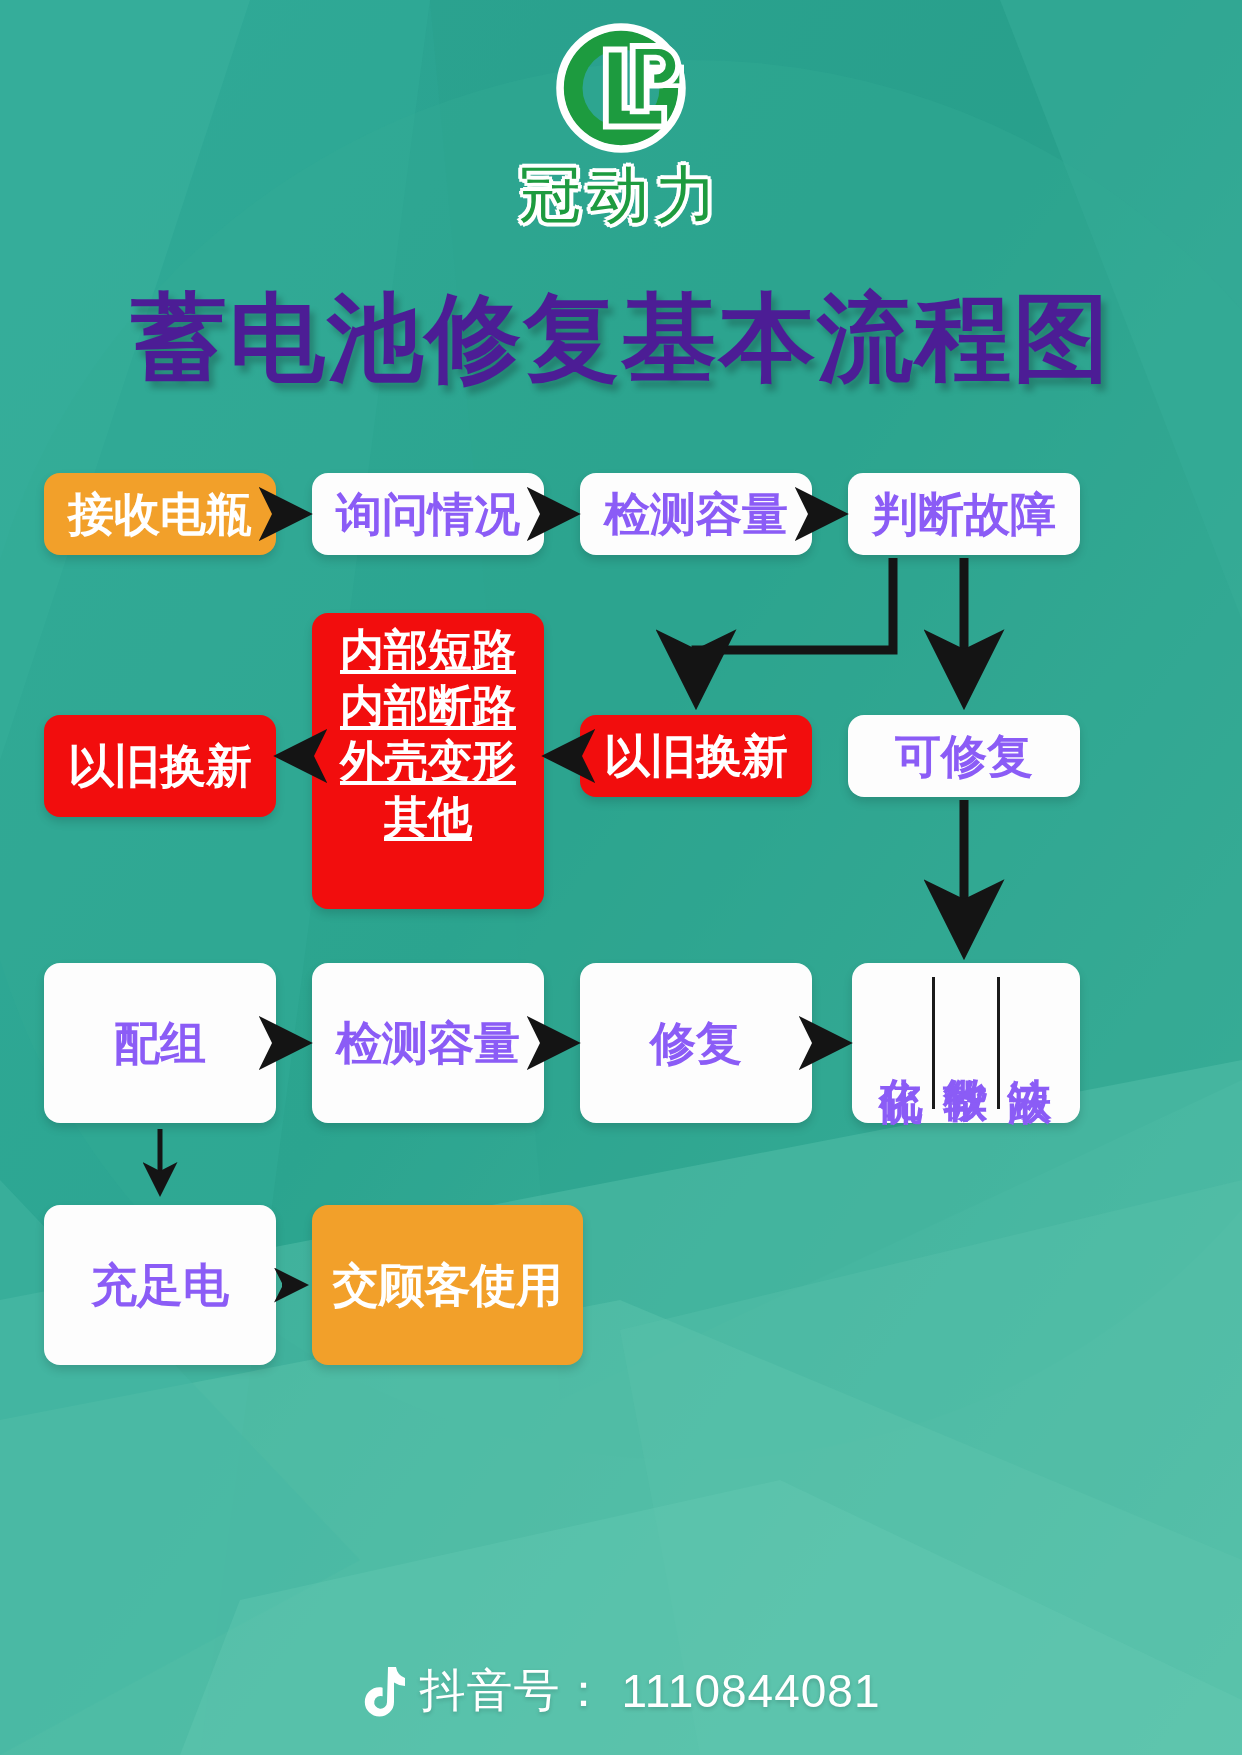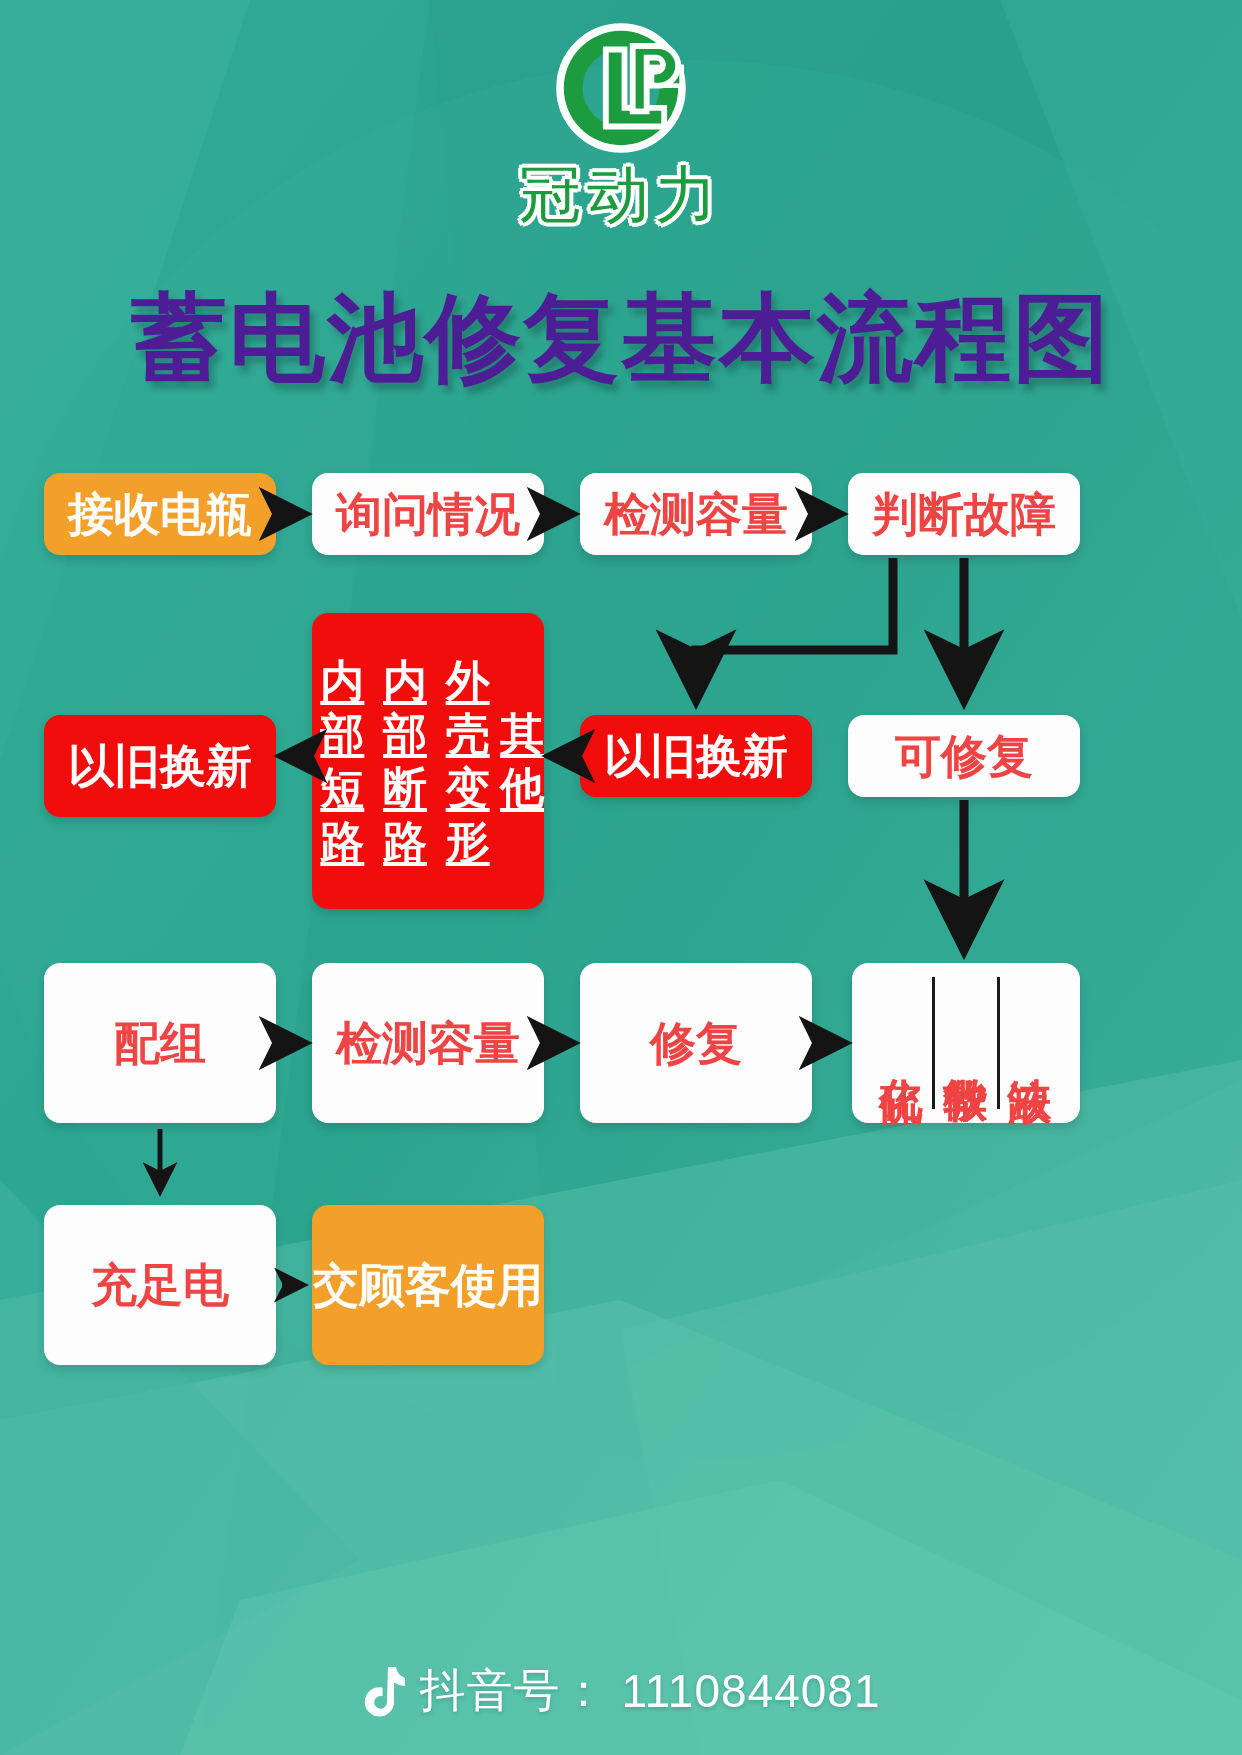--- a/index.html
+++ b/index.html
@@ -42,27 +42,27 @@
   .node{
     position:absolute;
     border-radius:16px;
     display:flex;align-items:center;justify-content:center;
     font-weight:bold;
     box-shadow:0 5px 10px rgba(0,0,0,.14);
     text-align:center;
     line-height:1.05;
     box-sizing:border-box;
   }
-  .n-white{background:#fdfdfd;color:#ef4444;}
+  .n-white{background:#fdfdfd;color:#8b5cf6;}
   .n-orange{background:#f2a02a;color:#ffffff;}
   .n-red{background:#f20d0d;color:#ffffff;}
 
   
   .fault-list{
-    flex-direction:row;justify-content:flex-start;gap:2px;padding:10px 0;
+    flex-direction:column;justify-content:flex-start;gap:2px;padding:10px 0;
   }
   .fault-list span{
     display:block;
     text-decoration:underline;
     text-decoration-thickness:4px;
     text-underline-offset:5px;
     line-height:1.22;
   }
 
   
@@ -181,21 +181,21 @@
     <div class="vcol">硫化</div>
     <div class="vsep"></div>
     <div class="vcol">微软华</div>
     <div class="vsep"></div>
     <div class="vcol">缺液</div>
   </div>
 
   <div class="node n-white" style="left:44px;top:1205px;width:232px;height:160px;font-size:46px;">
     <span>充足电</span>
   </div>
-  <div class="node n-orange" style="left:312px;top:1205px;width:232px;height:160px;font-size:46px;">
+  <div class="node n-orange" style="left:312px;top:1205px;width:271px;height:160px;font-size:46px;">
     <span>交顾客使用</span>
   </div>
 
   <svg class="arrows" viewBox="0 0 1242 1755">
     <defs>
       <marker id="ah" markerWidth="9" markerHeight="9" refX="7.2" refY="4.5" orient="auto" markerUnits="strokeWidth">
         <path d="M0,0 L9,4.5 L0,9 L2.2,4.5 Z" fill="#141414"></path>
       </marker>
       <marker id="ahb" markerWidth="7" markerHeight="7" refX="5.6" refY="3.5" orient="auto" markerUnits="strokeWidth">
         <path d="M0,0 L7,3.5 L0,7 L1.8,3.5 Z" fill="#141414"></path>

